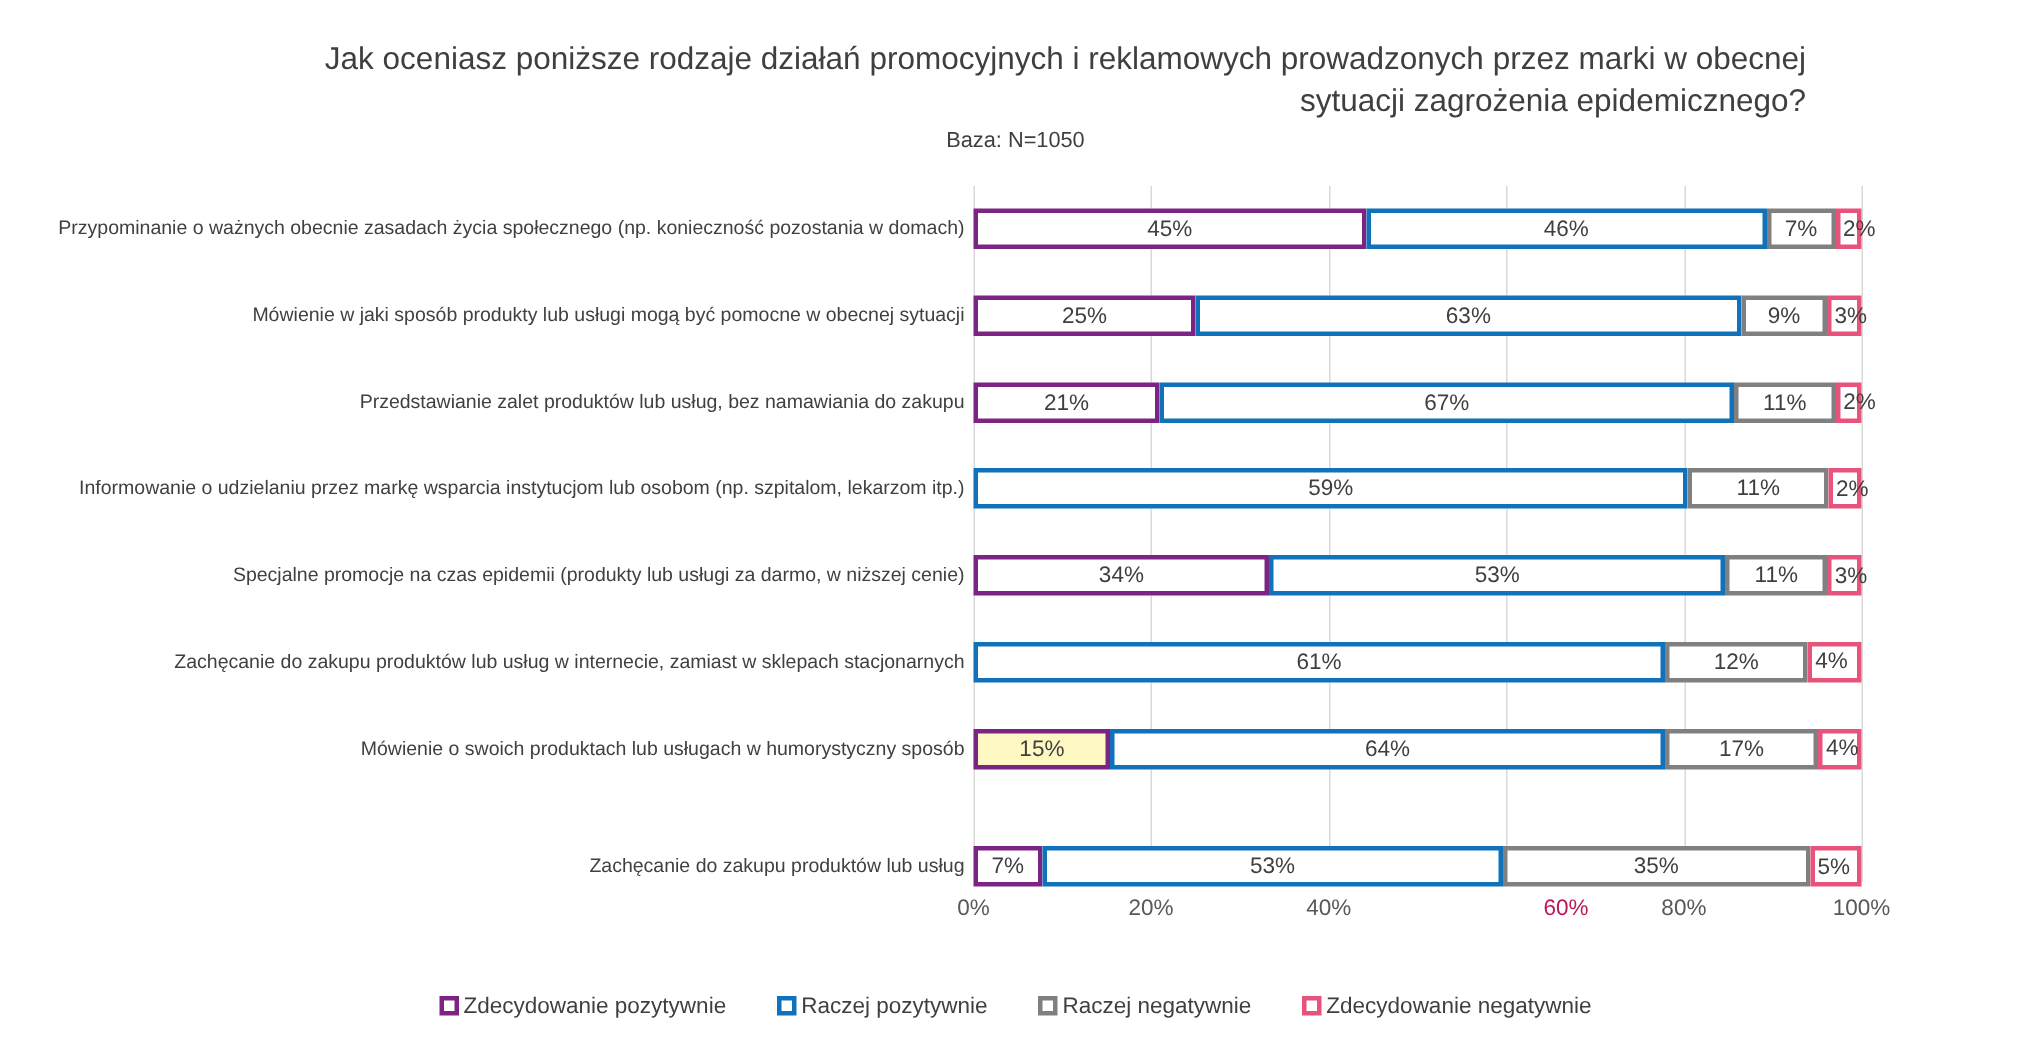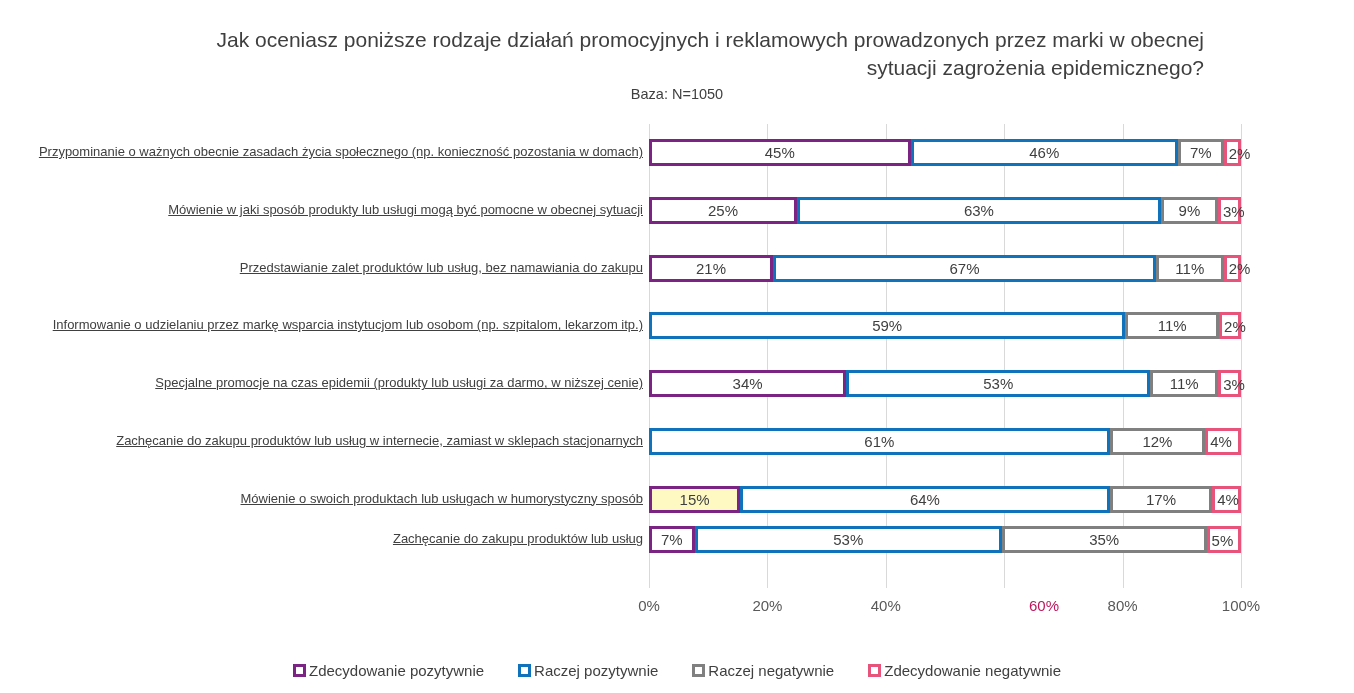--- a/index.html
+++ b/index.html
@@ -16,21 +16,21 @@
     text-align:center; font-size:14.5px; color:#3f3f3f;
   }
   .gridline {
     position:absolute; width:1px; background:#d9d9d9;
   }
   .bar-row {
     position:absolute; left:0; right:0; display:flex; align-items:center;
   }
   .cat-label {
     width:643px; text-align:right; font-size:13px; line-height:1.3;
-    color:#404040; flex:0 0 643px;text-decoration:underline;
+    color:#404040; flex:0 0 643px;
   }
   .row-gap { flex:0 0 6px; }
   .track {
     display:flex; height:27px; flex:0 0 592px; width:592px;
   }
   .seg {
     position:relative; display:flex; align-items:center; justify-content:center;
     box-sizing:border-box; background:#ffffff; border:3px solid #000;
     font-size:15px; color:#3f3f3f; white-space:nowrap; min-width:0;
   }
@@ -185,21 +185,21 @@
             <span>64%</span>
           </div>
           <div class="seg" style="flex: 17 1 0px; border-color: rgb(128, 128, 128); background: rgb(255, 255, 255);">
             <span>17%</span>
           </div>
           <div class="seg" style="flex: 4 1 0px; border-color: rgb(232, 83, 123); background: rgb(255, 255, 255);">
             <span class="val-out">4%</span>
           </div>
         </div>
       </div>
-      <div class="bar-row" style="top: 511px; height: 57.7px;">
+      <div class="bar-row" style="top: 549px; height: 57.7px;">
         <div class="cat-label">Zachęcanie do zakupu produktów lub usług</div>
         <div class="row-gap"></div>
         <div class="track">
           <div class="seg" style="flex: 7 1 0px; border-color: rgb(124, 36, 131); background: rgb(255, 255, 255);">
             <span>7%</span>
           </div>
           <div class="seg" style="flex: 53 1 0px; border-color: rgb(16, 114, 186); background: rgb(255, 255, 255);">
             <span>53%</span>
           </div>
           <div class="seg" style="flex: 35 1 0px; border-color: rgb(128, 128, 128); background: rgb(255, 255, 255);">

